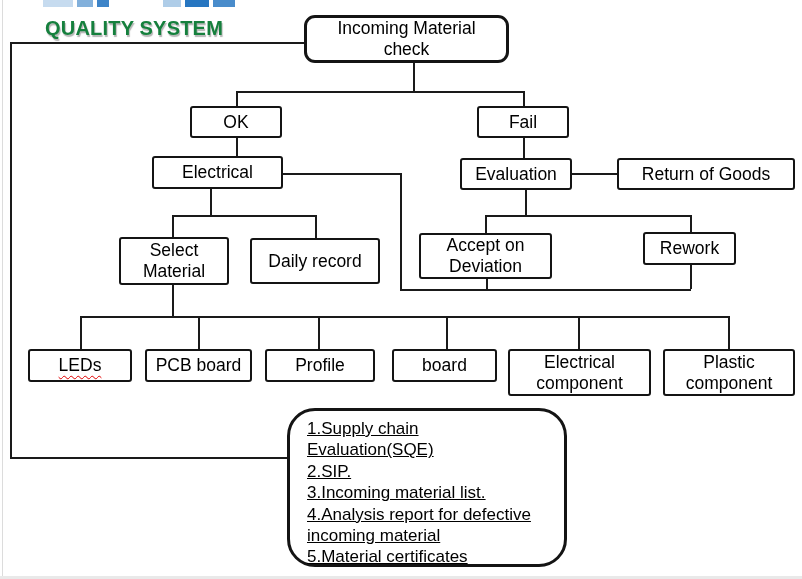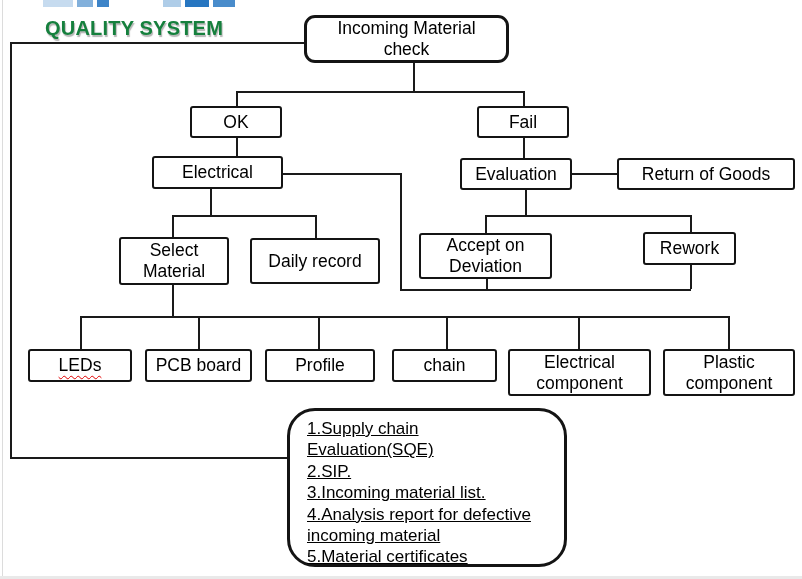--- a/index.html
+++ b/index.html
@@ -148,21 +148,21 @@
 
   <div class="node" style="left:265px;top:349px;width:110px;height:33px;">
     <span class="lbl">Profile</span>
   </div>
 
   <div class="node" style="left:145px;top:349px;width:107px;height:33px;">
     <span class="lbl">PCB board</span>
   </div>
 
   <div class="node" style="left:392px;top:349px;width:105px;height:33px;">
-    <span class="lbl">chain</span>
+    <span class="lbl">board</span>
   </div>
 
   <div class="node" style="left:508px;top:349px;width:143px;height:47px;">
     <span class="lbl" style="max-width:110px;">Electrical component</span>
   </div>
 
   <div class="node" style="left:663px;top:349px;width:132px;height:47px;">
     <span class="lbl" style="max-width:110px;">Plastic component</span>
   </div>
 

